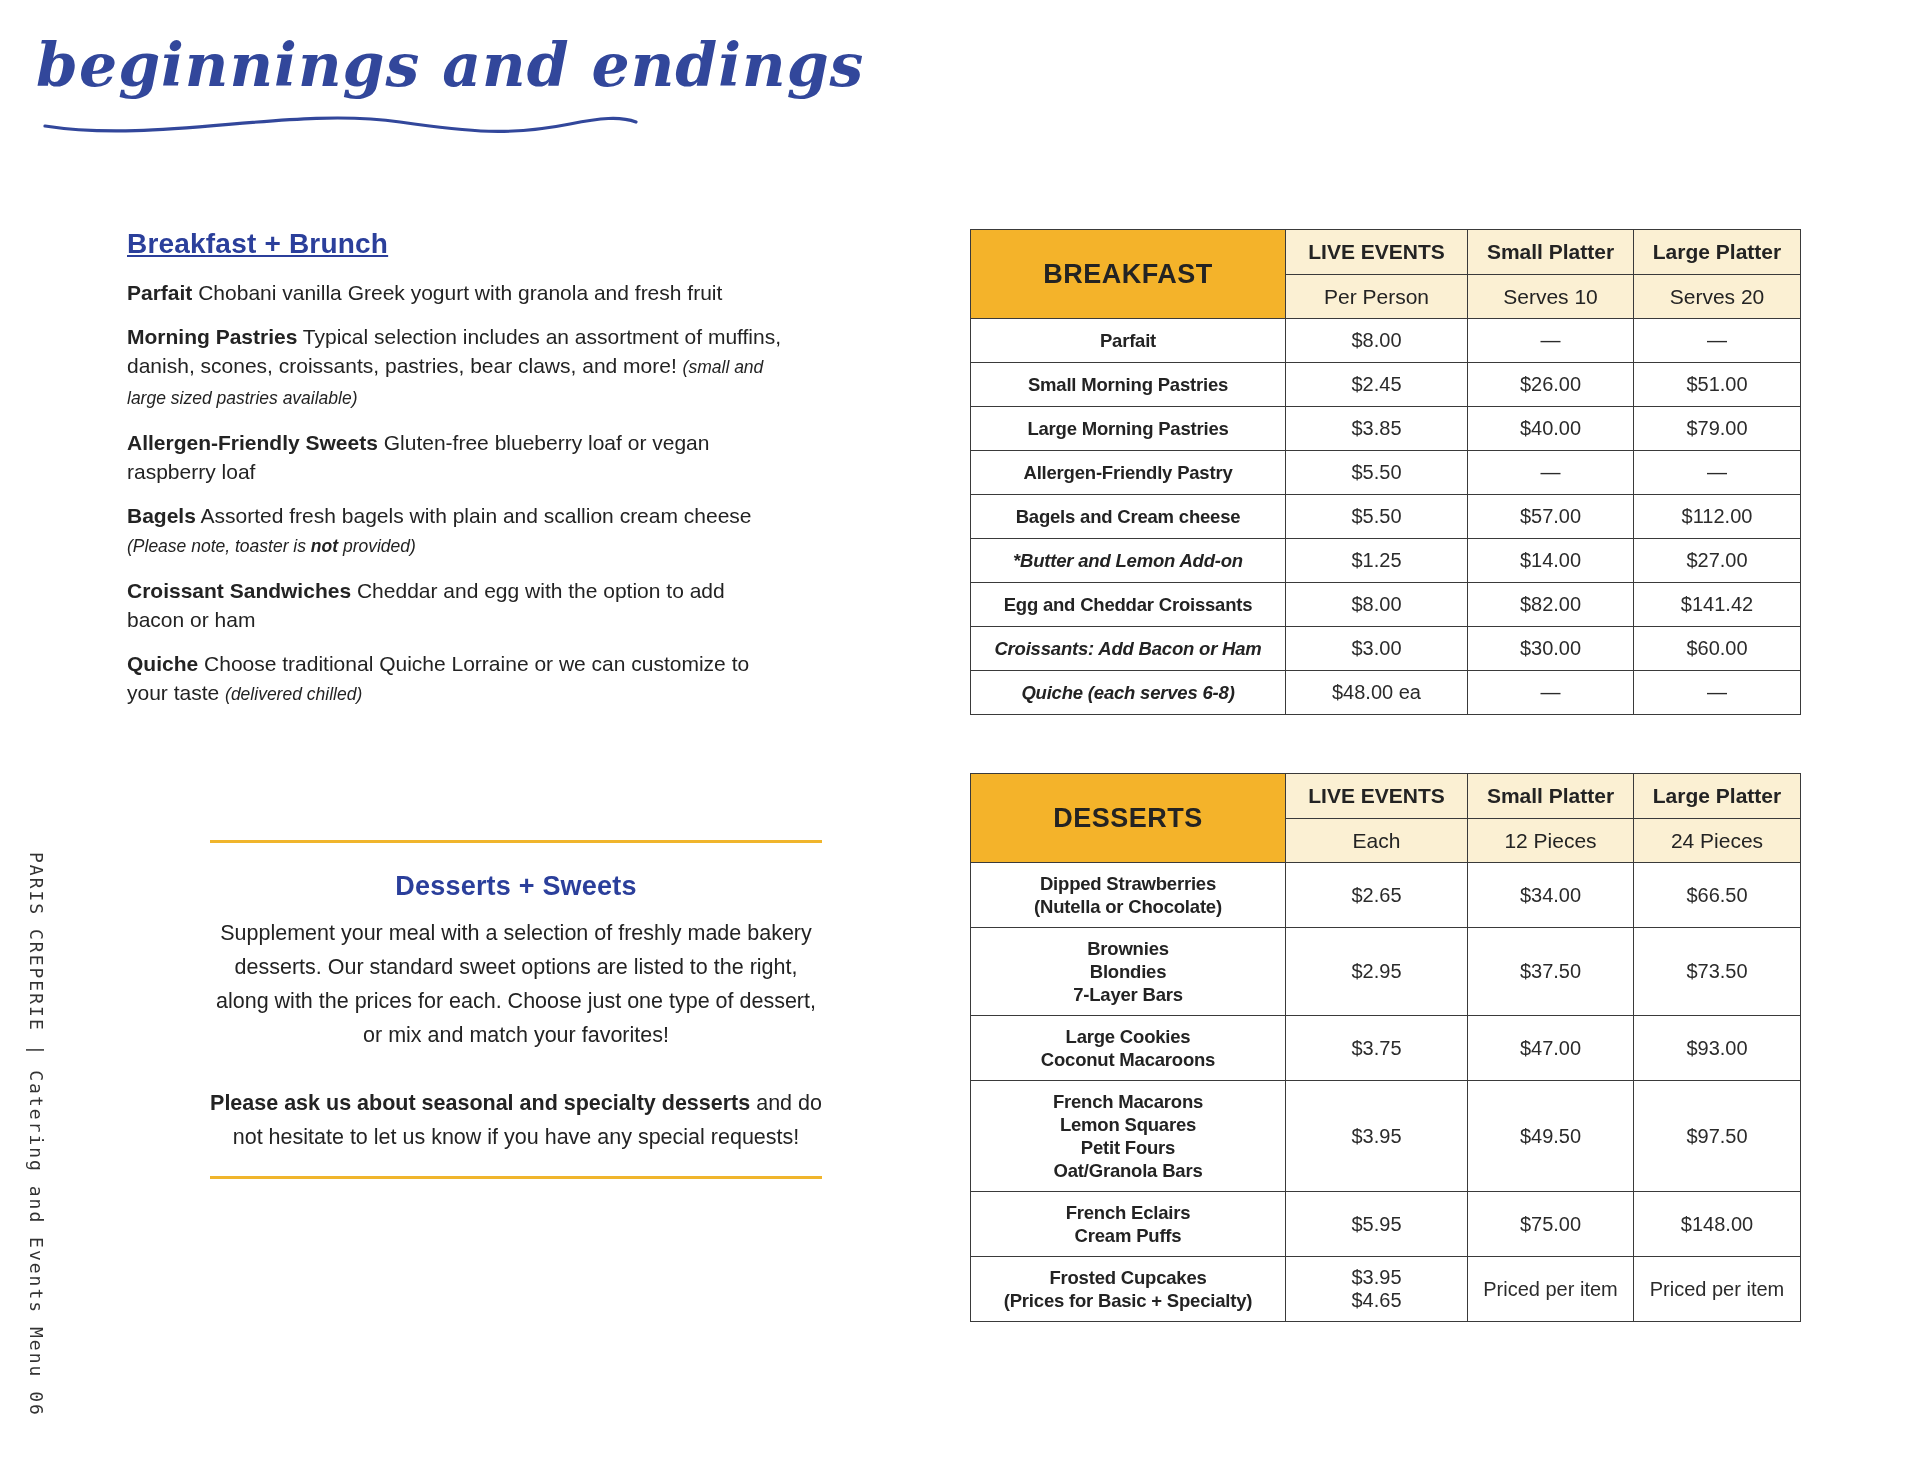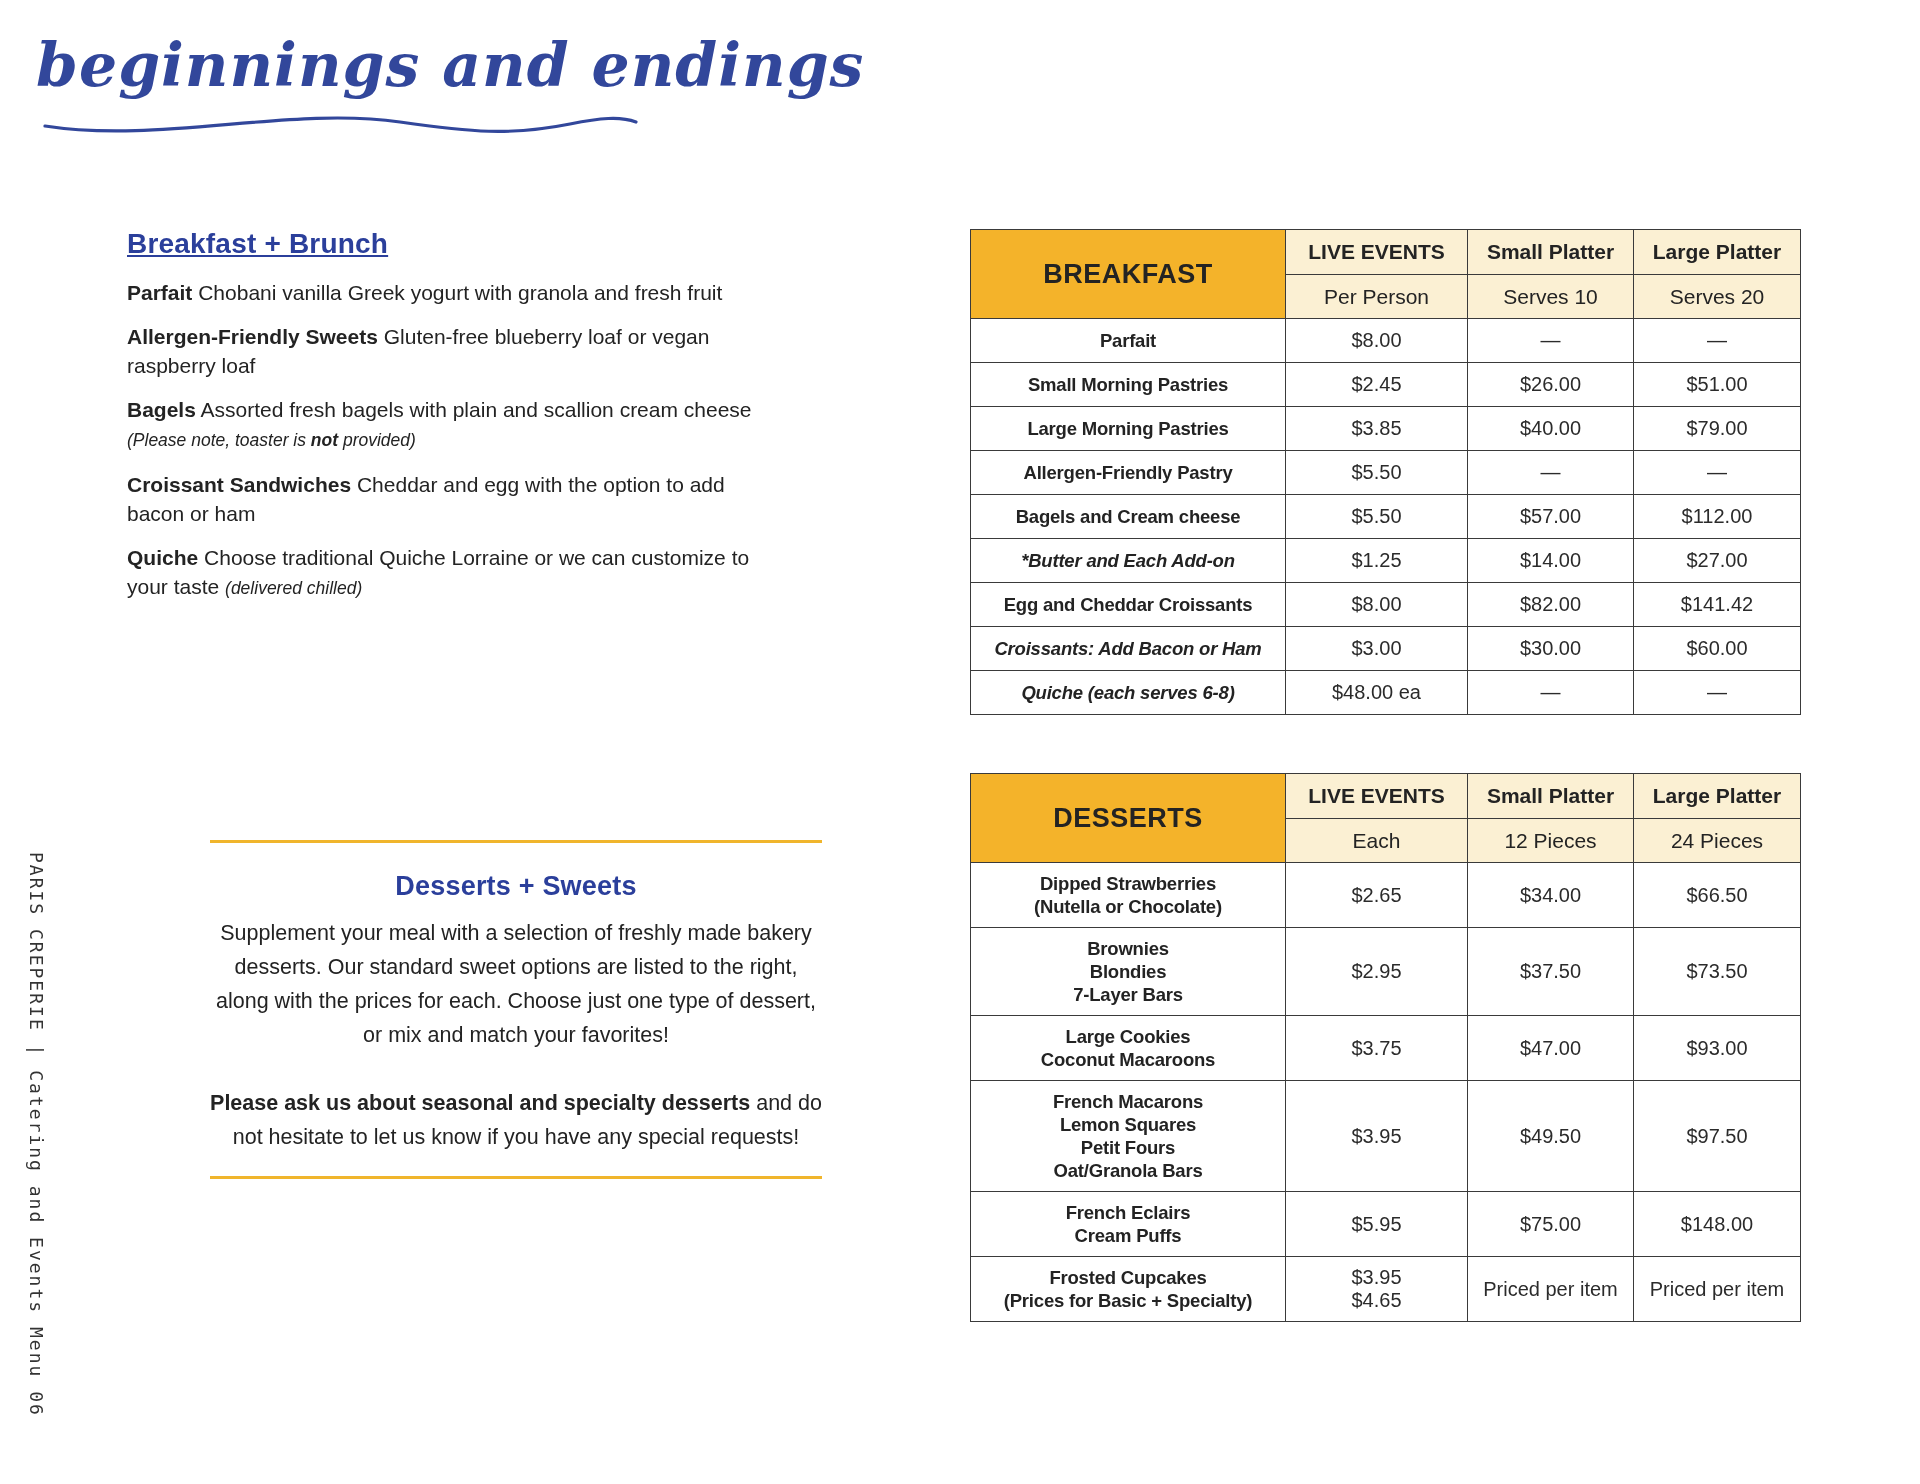--- a/index.html
+++ b/index.html
@@ -76,20 +76,25 @@
 <div class="vertical-footer">PARIS CREPERIE | Catering and Events Menu 06</div>
 
 <div class="breakfast-col">
   <h2 class="section-heading">Breakfast + Brunch</h2>
 
   <p class="menu-item">
     <b>Parfait</b>
     <span>Chobani vanilla Greek yogurt with granola and fresh fruit</span>
   </p>
   <p class="menu-item">
+    <b>Morning Pastries</b>
+    <span>Typical selection includes an assortment of muffins, danish, scones, croissants, pastries, bear claws, and more!</span>
+    <span class="note">(small and large sized pastries available)</span>
+  </p>
+  <p class="menu-item">
     <b>Allergen-Friendly Sweets</b>
     <span>Gluten-free blueberry loaf or vegan raspberry loaf</span>
   </p>
   <p class="menu-item">
     <b>Bagels</b>
     <span>Assorted fresh bagels with plain and scallion cream cheese</span>
     <span class="note"><span>(Please note, toaster is </span><b>not</b><span> provided)</span></span>
   </p>
   <p class="menu-item">
     <b>Croissant Sandwiches</b>
@@ -155,21 +160,21 @@
       <td class="val">—</td>
       <td class="val">—</td>
     </tr>
     <tr>
       <td class="row-label">Bagels and Cream cheese</td>
       <td class="val">$5.50</td>
       <td class="val">$57.00</td>
       <td class="val">$112.00</td>
     </tr>
     <tr>
-      <td class="row-label it">*Butter and Each Add-on</td>
+      <td class="row-label it">*Butter and Lemon Add-on</td>
       <td class="val">$1.25</td>
       <td class="val">$14.00</td>
       <td class="val">$27.00</td>
     </tr>
     <tr>
       <td class="row-label">Egg and Cheddar Croissants</td>
       <td class="val">$8.00</td>
       <td class="val">$82.00</td>
       <td class="val">$141.42</td>
     </tr>

